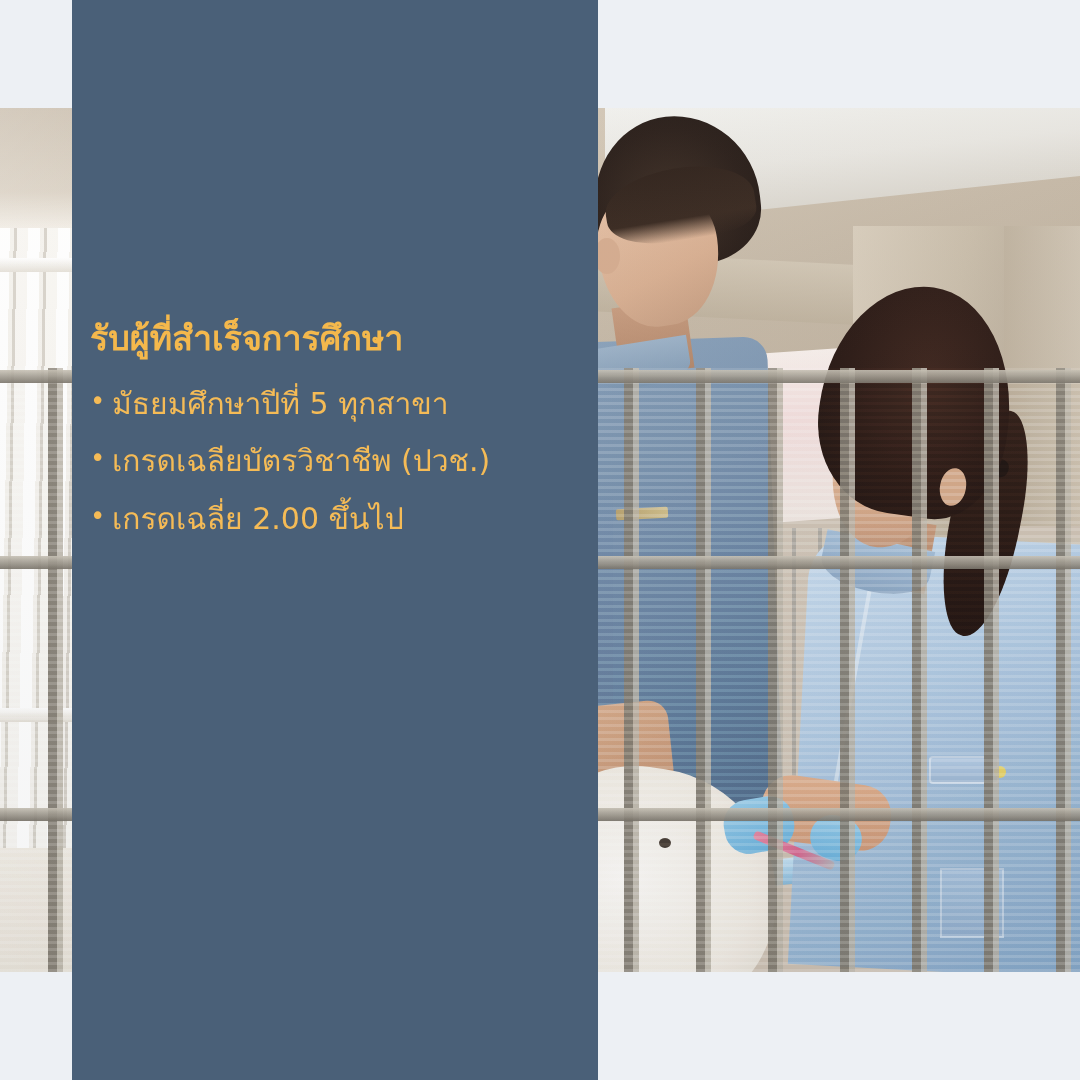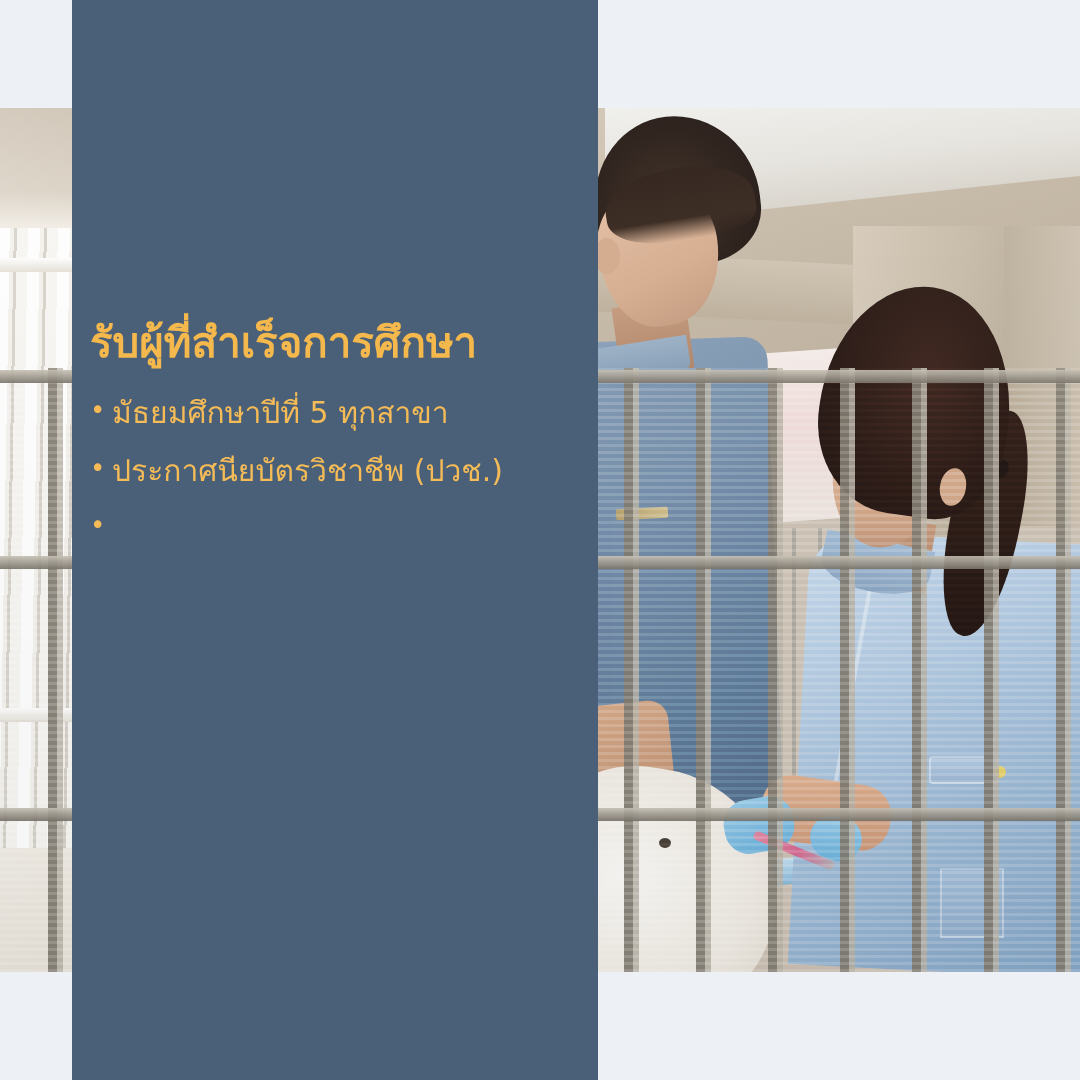--- a/index.html
+++ b/index.html
@@ -331,21 +331,21 @@
     color:#ffffff;
     font-size:38px;
     font-weight:bold;
     letter-spacing:.2px;
     line-height:1.18;
     margin-bottom:58px;
     white-space:nowrap;
   }
   .subhead{
     color:#f4b84c;
-    font-size:42px;
+    font-size:34px;
     font-weight:bold;
     line-height:1.2;
     margin-bottom:24px;
   }
   ul.bullets{ list-style:none; }
   ul.bullets li{
     color:#f5bb56;
     font-size:30px;
     line-height:1.38;
     margin-bottom:16px;
@@ -455,23 +455,24 @@
 
     <ul class="bullets">
 
       <li>
         <span class="dot">•</span>
         <span class="txt">มัธยมศึกษาปีที่ 5 ทุกสาขา</span>
       </li>
 
       <li>
         <span class="dot">•</span>
-        <span class="txt">ประกาศนียบัตรวิชาชีพ (ปวช.)</span>
+        <span class="txt">เกรดเฉลียบัตรวิชาชีพ (ปวช.)</span>
       </li>
 
       <li>
         <span class="dot">•</span>
+        <span class="txt">เกรดเฉลี่ย 2.00 ขึ้นไป</span>
       </li>
 
     </ul>
   </div>
 
 </div>
 
 </body></html>

